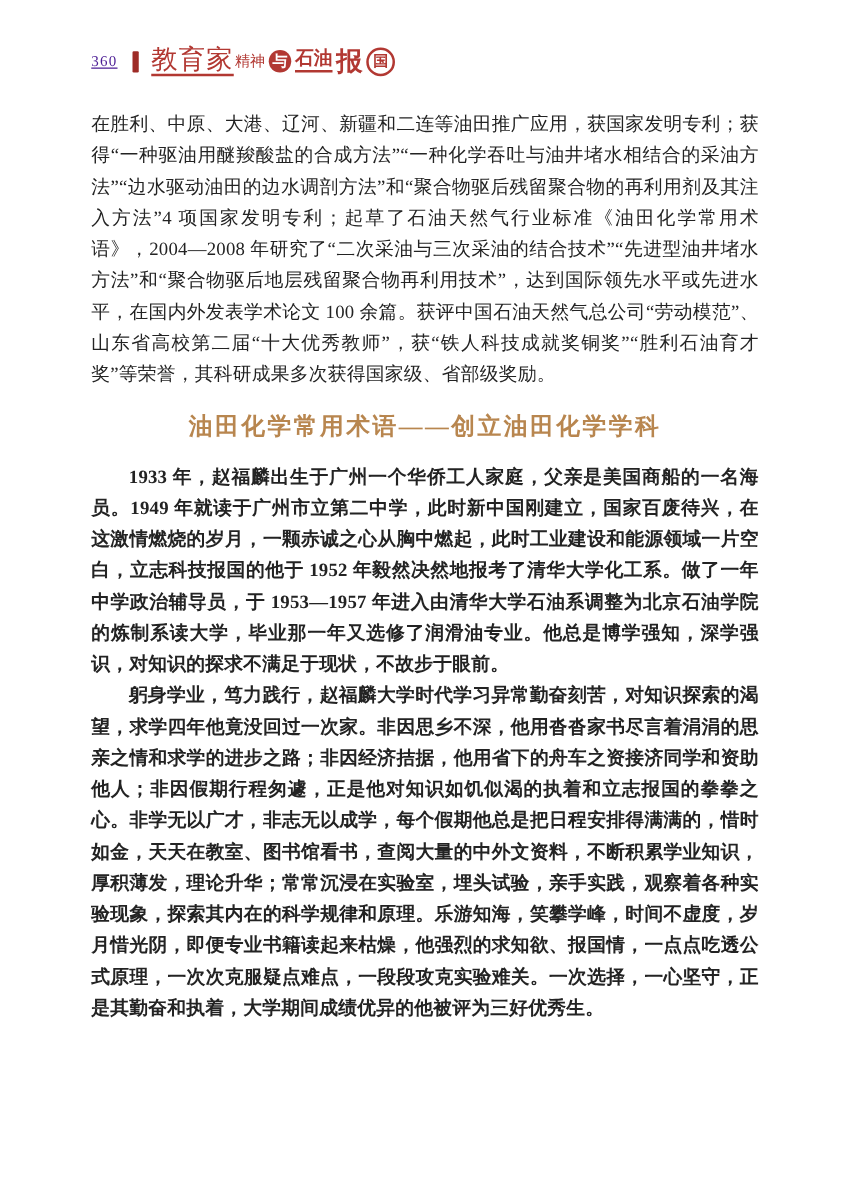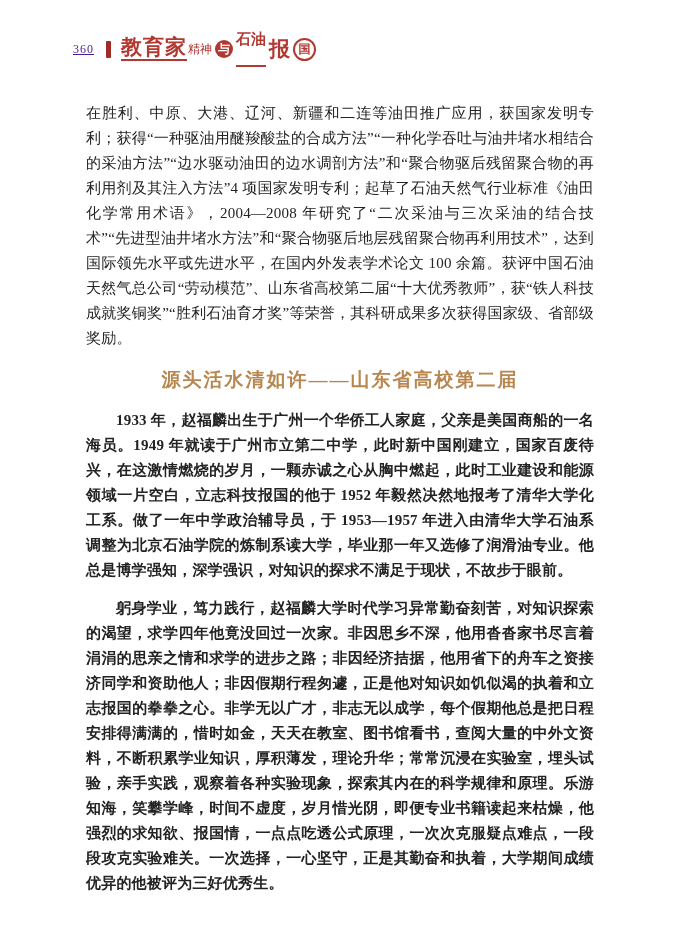--- a/index.html
+++ b/index.html
@@ -36,21 +36,21 @@
   }
   .logo{
     display:flex;
     align-items:center;
     color:#b23832;
     white-space:nowrap;
     line-height:1;
   }
   .logo .big{
     font-size:21px;
-    font-weight:bold;
+    font-weight:normal;
     letter-spacing:1px;
     border-bottom:2px solid #b23832;
     padding-bottom:1px;
   }
   .logo .small{
     font-size:12px;
     font-weight:normal;
     margin:0 1px;
   }
   .logo .circle-filled{
@@ -62,21 +62,21 @@
     color:#ffffff;
     border-radius:50%;
     font-size:12px;
     font-weight:bold;
     margin:0 2px;
   }
   .logo .small-u{
     font-size:15px;
     font-weight:bold;
     border-bottom:2px solid #b23832;
-    padding-bottom:18px;
+    padding-bottom:1px;
     margin:0 1px;
     text-align:right;
   }
   .logo .big2{
     font-size:21px;
     font-weight:bold;
     margin-left:2px;
   }
   .logo .circle-outline{
     display:inline-flex;
@@ -91,21 +91,21 @@
     margin-left:3px;
   }
   
   .content{
     position:absolute;
     top:88px;
     left:73px;
     width:534px;
   }
   .content p{
-    margin:13px;
+    margin:0;
     font-size:15px;
     line-height:25px;
     color:#232323;
     text-align:justify;
     letter-spacing:0.2px;
   }
   .content p.indent{ text-indent:2em;font-weight:bold; }
   .section-heading{
     margin:15px 0 14px 0;
     font-size:19px;
@@ -130,21 +130,21 @@
       <span class="circle-filled">与</span>
       <span class="small-u">石油</span>
       <span class="big2">报</span>
       <span class="circle-outline">国</span>
     </span>
   </div>
 
   <div class="content">
     <p>在胜利、中原、大港、辽河、新疆和二连等油田推广应用，获国家发明专利；获得“一种驱油用醚羧酸盐的合成方法”“一种化学吞吐与油井堵水相结合的采油方法”“边水驱动油田的边水调剖方法”和“聚合物驱后残留聚合物的再利用剂及其注入方法”4 项国家发明专利；起草了石油天然气行业标准《油田化学常用术语》，2004—2008 年研究了“二次采油与三次采油的结合技术”“先进型油井堵水方法”和“聚合物驱后地层残留聚合物再利用技术”，达到国际领先水平或先进水平，在国内外发表学术论文 100 余篇。获评中国石油天然气总公司“劳动模范”、山东省高校第二届“十大优秀教师”，获“铁人科技成就奖铜奖”“胜利石油育才奖”等荣誉，其科研成果多次获得国家级、省部级奖励。</p>
 
-    <h2 class="section-heading">源头活水清如许——山东省高校第二届</h2>
+    <h2 class="section-heading">油田化学常用术语——创立油田化学学科</h2>
 
     <p class="indent">1933 年，赵福麟出生于广州一个华侨工人家庭，父亲是美国商船的一名海员。1949 年就读于广州市立第二中学，此时新中国刚建立，国家百废待兴，在这激情燃烧的岁月，一颗赤诚之心从胸中燃起，此时工业建设和能源领域一片空白，立志科技报国的他于 1952 年毅然决然地报考了清华大学化工系。做了一年中学政治辅导员，于 1953—1957 年进入由清华大学石油系调整为北京石油学院的炼制系读大学，毕业那一年又选修了润滑油专业。他总是博学强知，深学强识，对知识的探求不满足于现状，不故步于眼前。</p>
 
     <p class="indent">躬身学业，笃力践行，赵福麟大学时代学习异常勤奋刻苦，对知识探索的渴望，求学四年他竟没回过一次家。非因思乡不深，他用沓沓家书尽言着涓涓的思亲之情和求学的进步之路；非因经济拮据，他用省下的舟车之资接济同学和资助他人；非因假期行程匆遽，正是他对知识如饥似渴的执着和立志报国的拳拳之心。非学无以广才，非志无以成学，每个假期他总是把日程安排得满满的，惜时如金，天天在教室、图书馆看书，查阅大量的中外文资料，不断积累学业知识，厚积薄发，理论升华；常常沉浸在实验室，埋头试验，亲手实践，观察着各种实验现象，探索其内在的科学规律和原理。乐游知海，笑攀学峰，时间不虚度，岁月惜光阴，即便专业书籍读起来枯燥，他强烈的求知欲、报国情，一点点吃透公式原理，一次次克服疑点难点，一段段攻克实验难关。一次选择，一心坚守，正是其勤奋和执着，大学期间成绩优异的他被评为三好优秀生。</p>
 
   </div>
 
 </div>
 
 </body></html>

